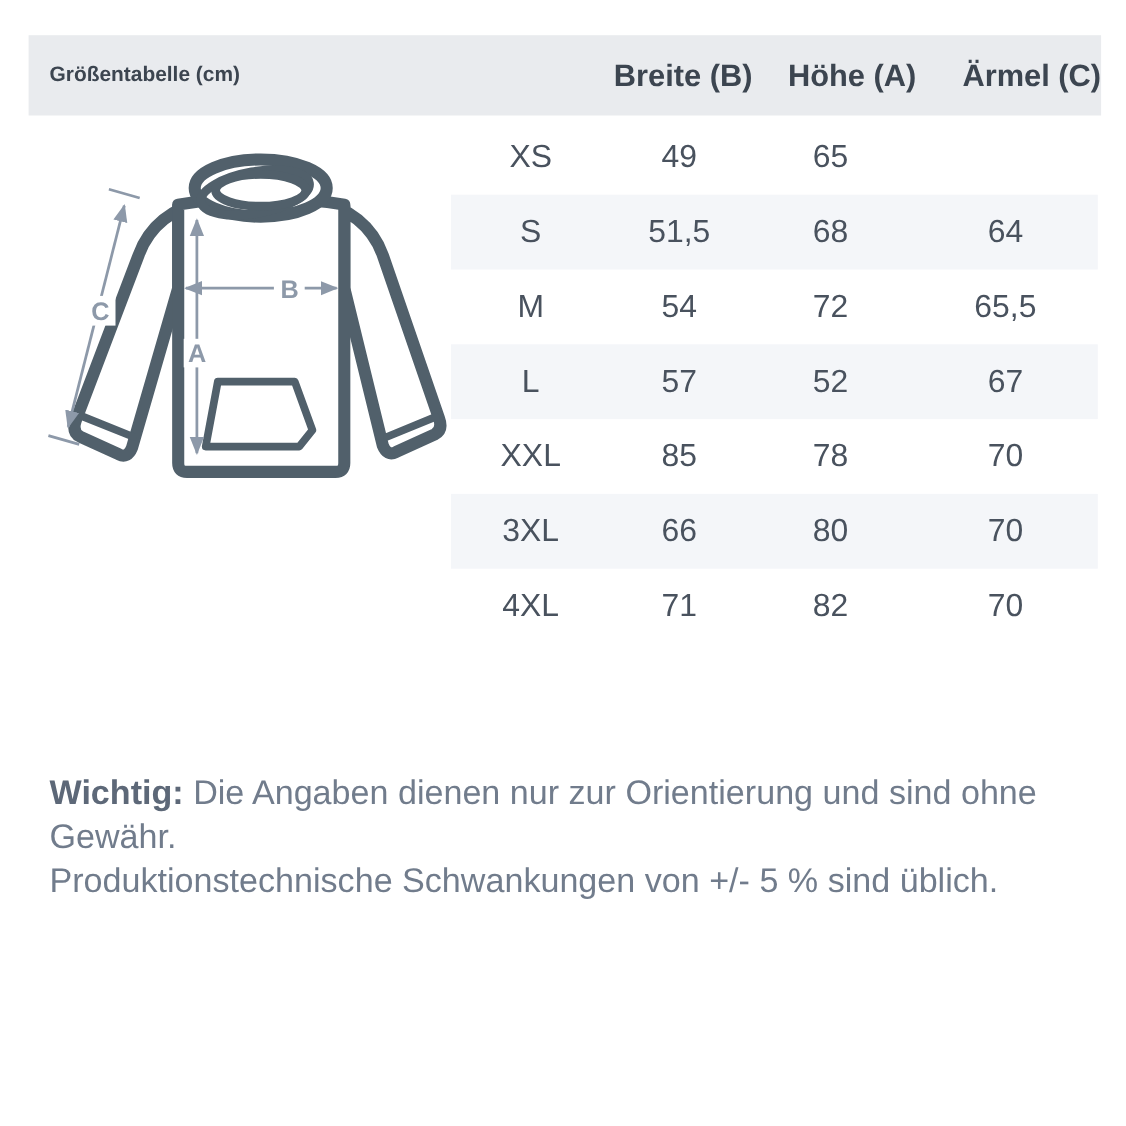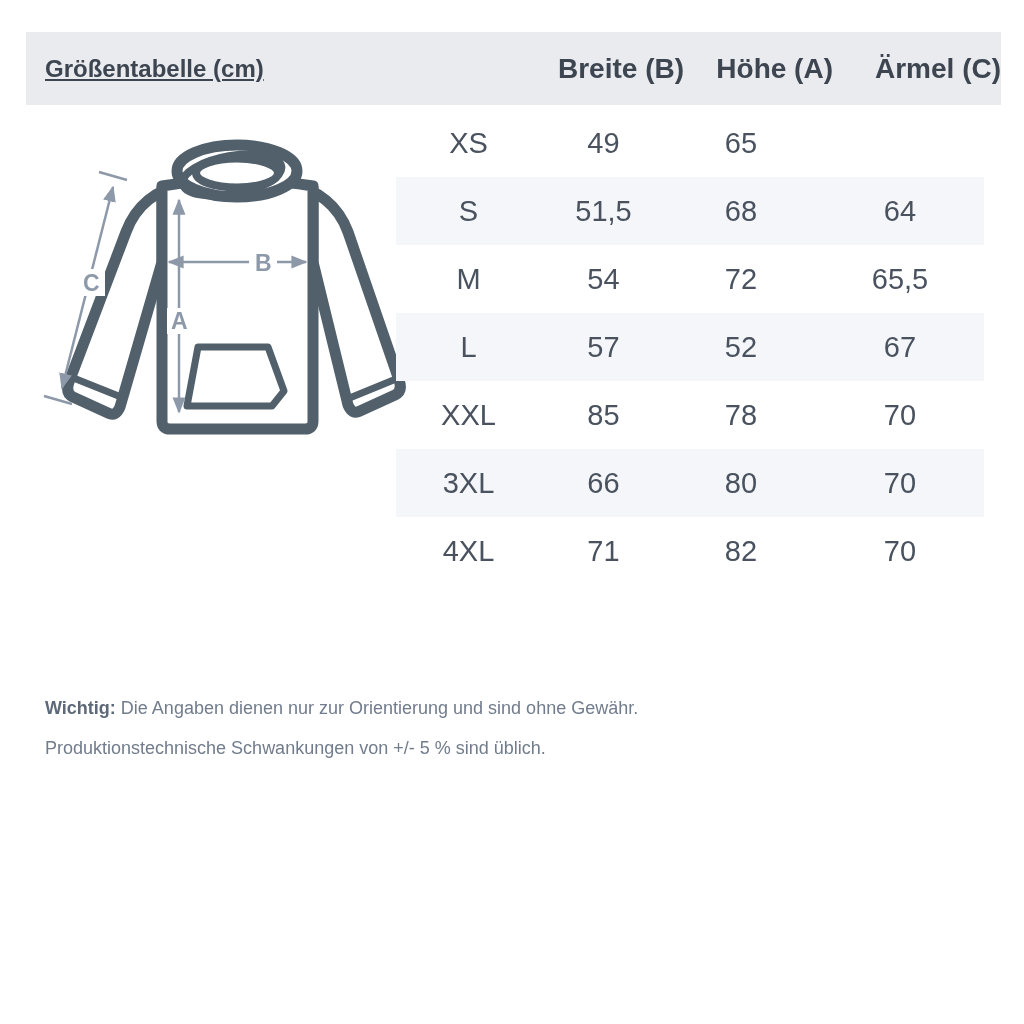--- a/index.html
+++ b/index.html
@@ -17,49 +17,48 @@
   .canvas{position:relative;width:1024px;height:1024px;background:#ffffff;overflow:hidden;}
 
   
   .header-bar{
     position:absolute;left:26px;top:32px;width:975px;height:73px;
     background:var(--header-bg);
     display:grid;grid-template-columns:387px 145px 125px 150px 168px;
     align-items:center;
   }
   .header-title{
-    padding-left:19px;font-size:24px;font-weight:700;color:var(--text-dark);
+    padding-left:19px;font-size:19px;font-weight:700;color:var(--text-dark);
     white-space:nowrap;
-    text-decoration:underline;
   }
   .header-col{
     text-align:right;font-size:28px;font-weight:700;color:var(--text-dark);
     white-space:nowrap;
   }
 
   
-  .table-body{position:absolute;left:396px;top:109px;width:588px;}
+  .table-body{position:absolute;left:410px;top:109px;width:588px;}
   .trow{
     height:68px;display:grid;grid-template-columns:145px 125px 150px 168px;
     align-items:center;
   }
   .trow:nth-child(even){background:var(--stripe-bg);}
   .tcell{text-align:center;font-size:29px;color:var(--cell-text);}
 
   
   .diagram{position:absolute;left:40px;top:130px;}
   .diagram text{
     font-family:"Liberation Sans", sans-serif;font-size:23px;font-weight:600;
     fill:var(--arrow);
   }
 
   
   .note{
     position:absolute;left:45px;top:670px;width:930px;
-    font-size:18px;line-height:40px;color:var(--note-text);
+    font-size:31px;line-height:40px;color:var(--note-text);
   }
   .note strong{color:var(--note-lead);font-weight:700;}
 </style>
 </head>
 <body>
 
 <div class="canvas">
 
   <div class="header-bar">
     <div class="header-title">Größentabelle (cm)</div>

